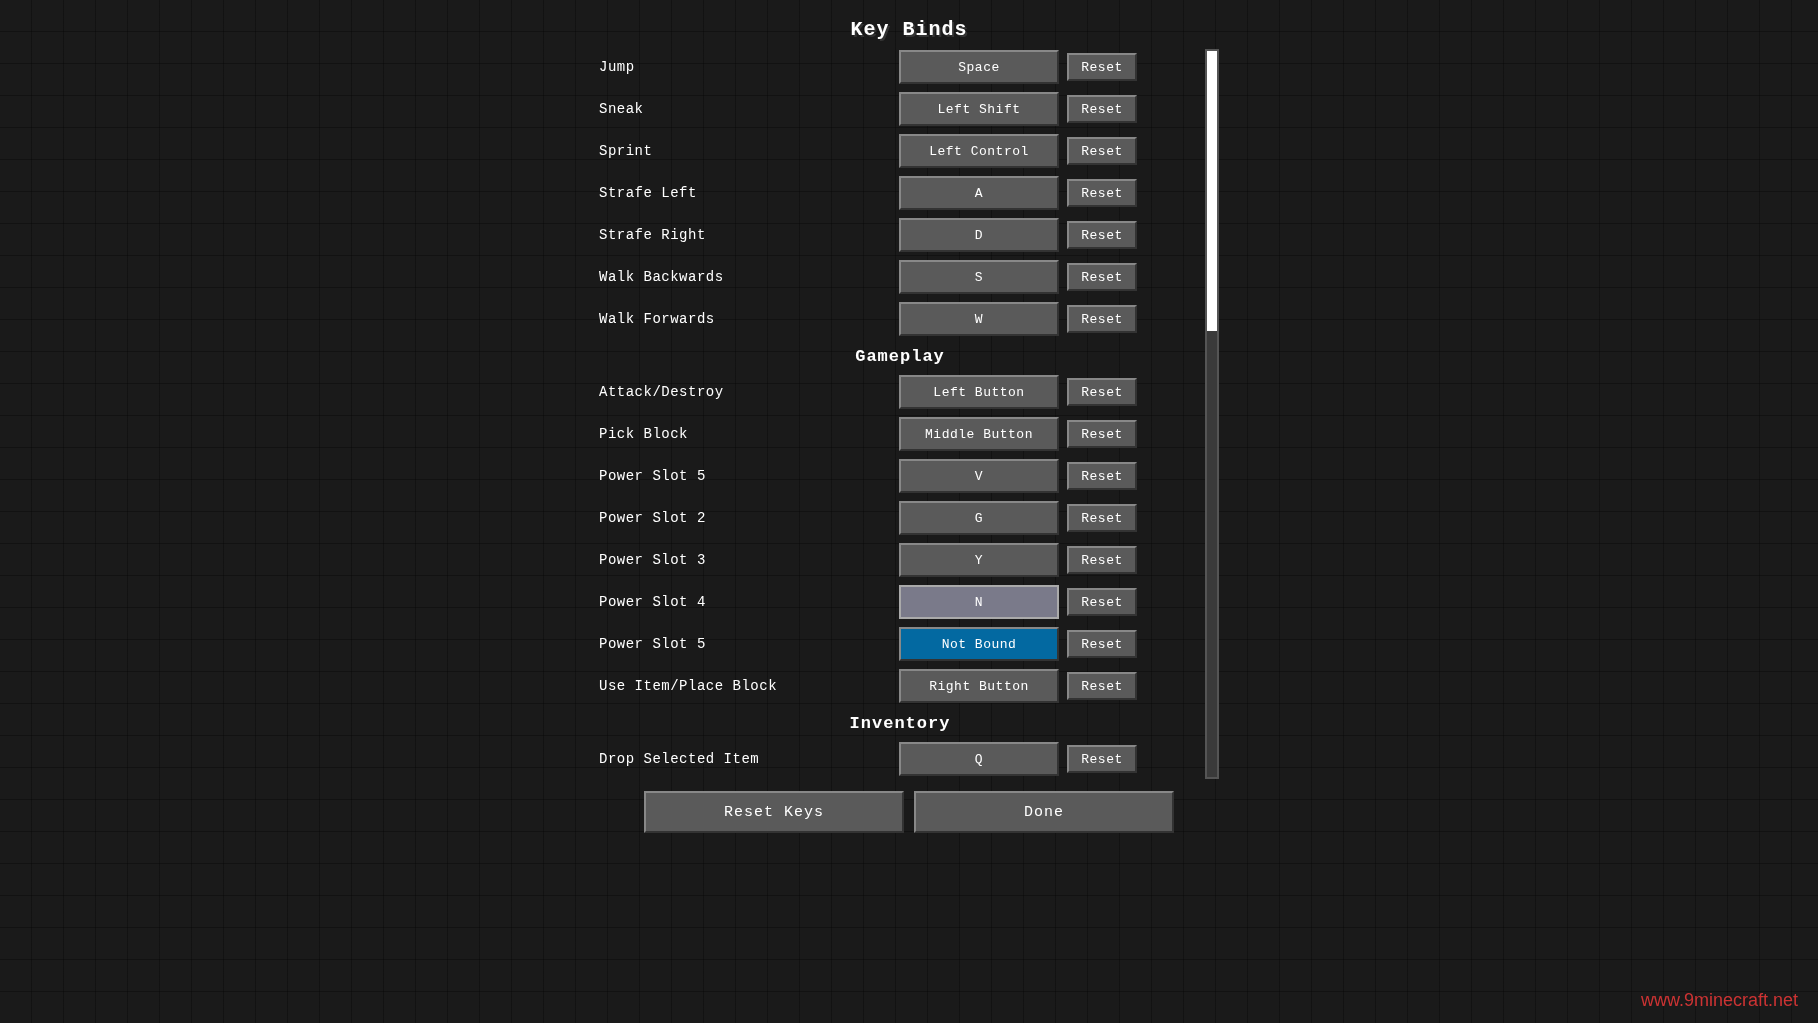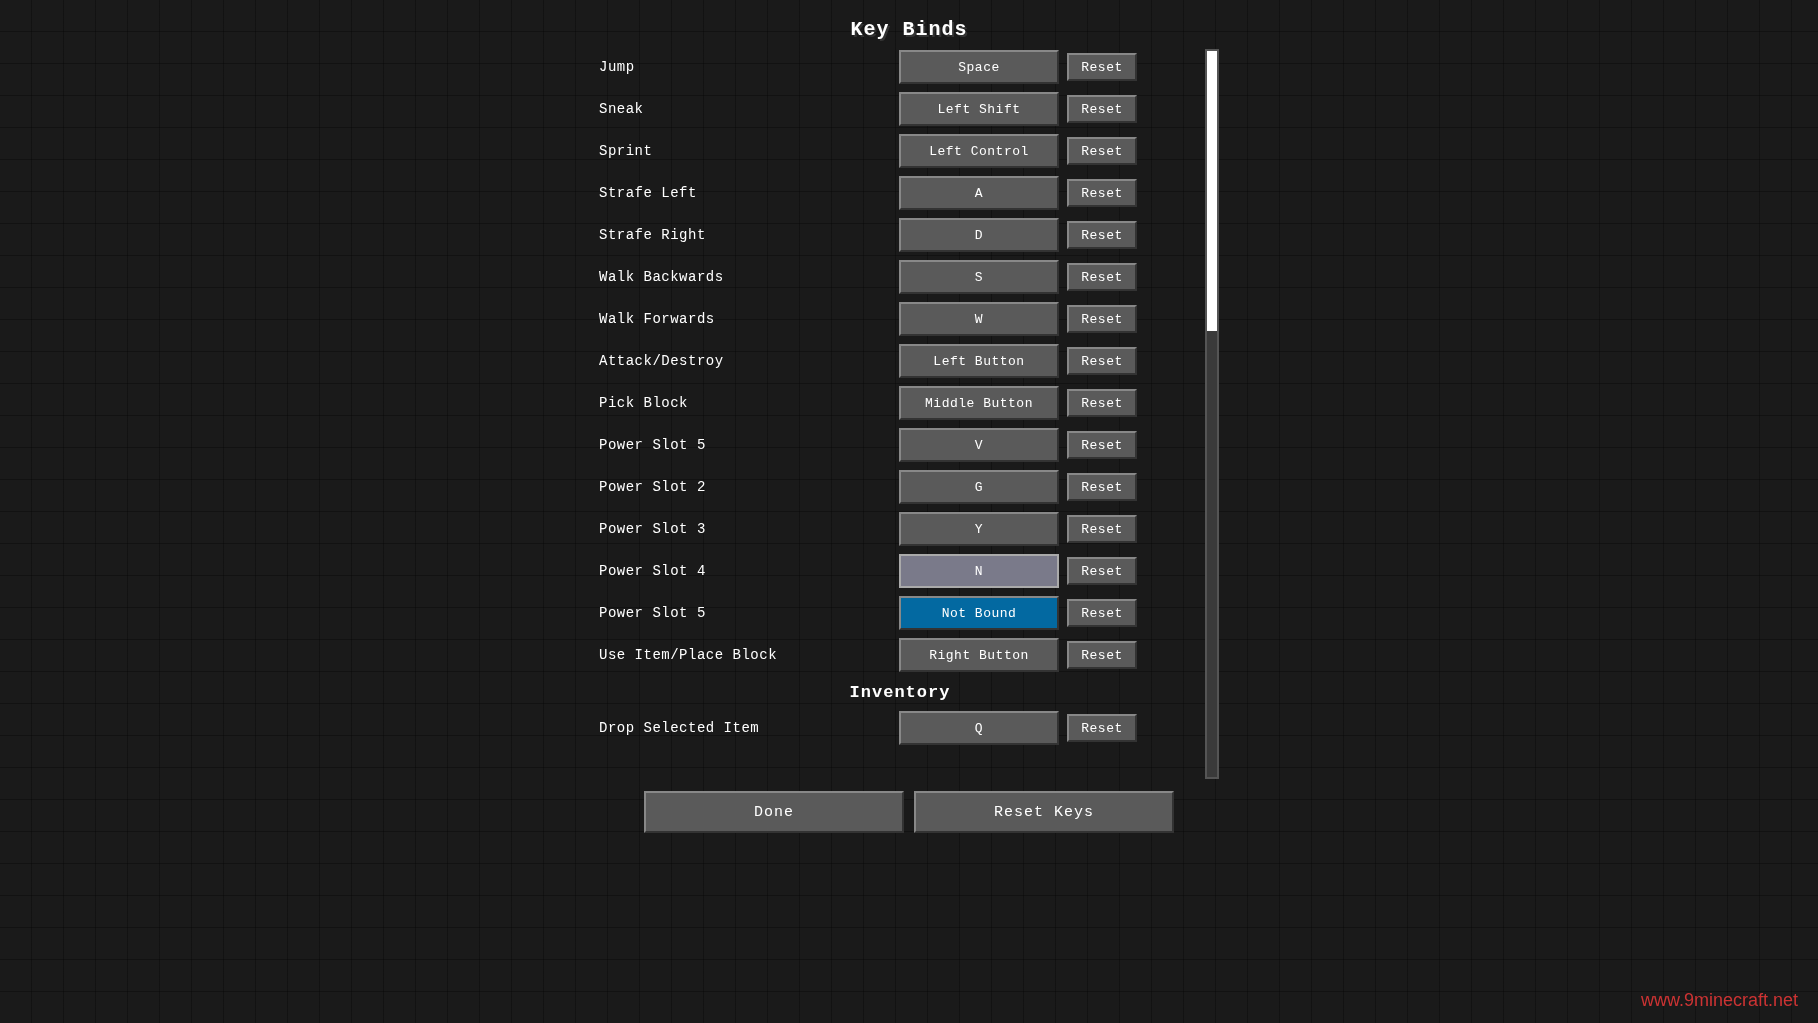--- a/index.html
+++ b/index.html
@@ -202,20 +202,21 @@
         <button class="keybind-button">S</button>
         <button class="reset-button">Reset</button>
       </div>
       <div class="keybind-row">
         <span class="keybind-label">Walk Forwards</span>
         <button class="keybind-button">W</button>
         <button class="reset-button">Reset</button>
       </div>
     </div>
 
+    <div class="section-header">Gameplay</div>
     <div>
       <div class="keybind-row">
         <span class="keybind-label">Attack/Destroy</span>
         <button class="keybind-button">Left Button</button>
         <button class="reset-button">Reset</button>
       </div>
       <div class="keybind-row">
         <span class="keybind-label">Pick Block</span>
         <button class="keybind-button">Middle Button</button>
         <button class="reset-button">Reset</button>
@@ -262,17 +263,17 @@
 
     </div>
 
   </div>
   <div class="scrollbar-track">
     <div class="scrollbar-thumb"></div>
   </div>
 </div>
 
 <div class="bottom-bar">
+  <button class="bottom-btn">Reset Keys</button>
   <button class="bottom-btn">Done</button>
-  <button class="bottom-btn">Reset Keys</button>
 </div>
 
 <div class="watermark">www.9minecraft.net</div>
 
 </body></html>

